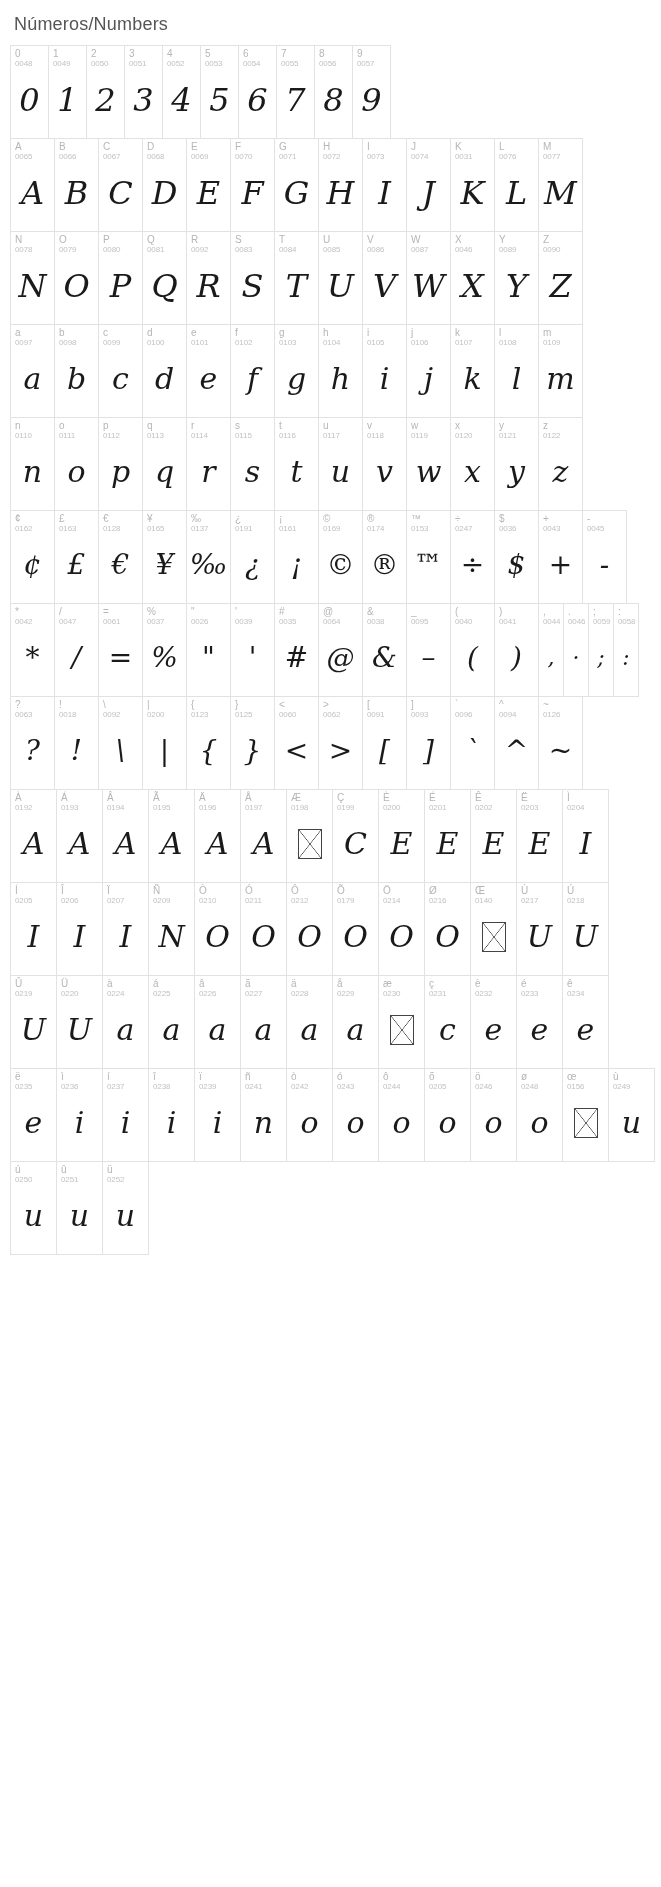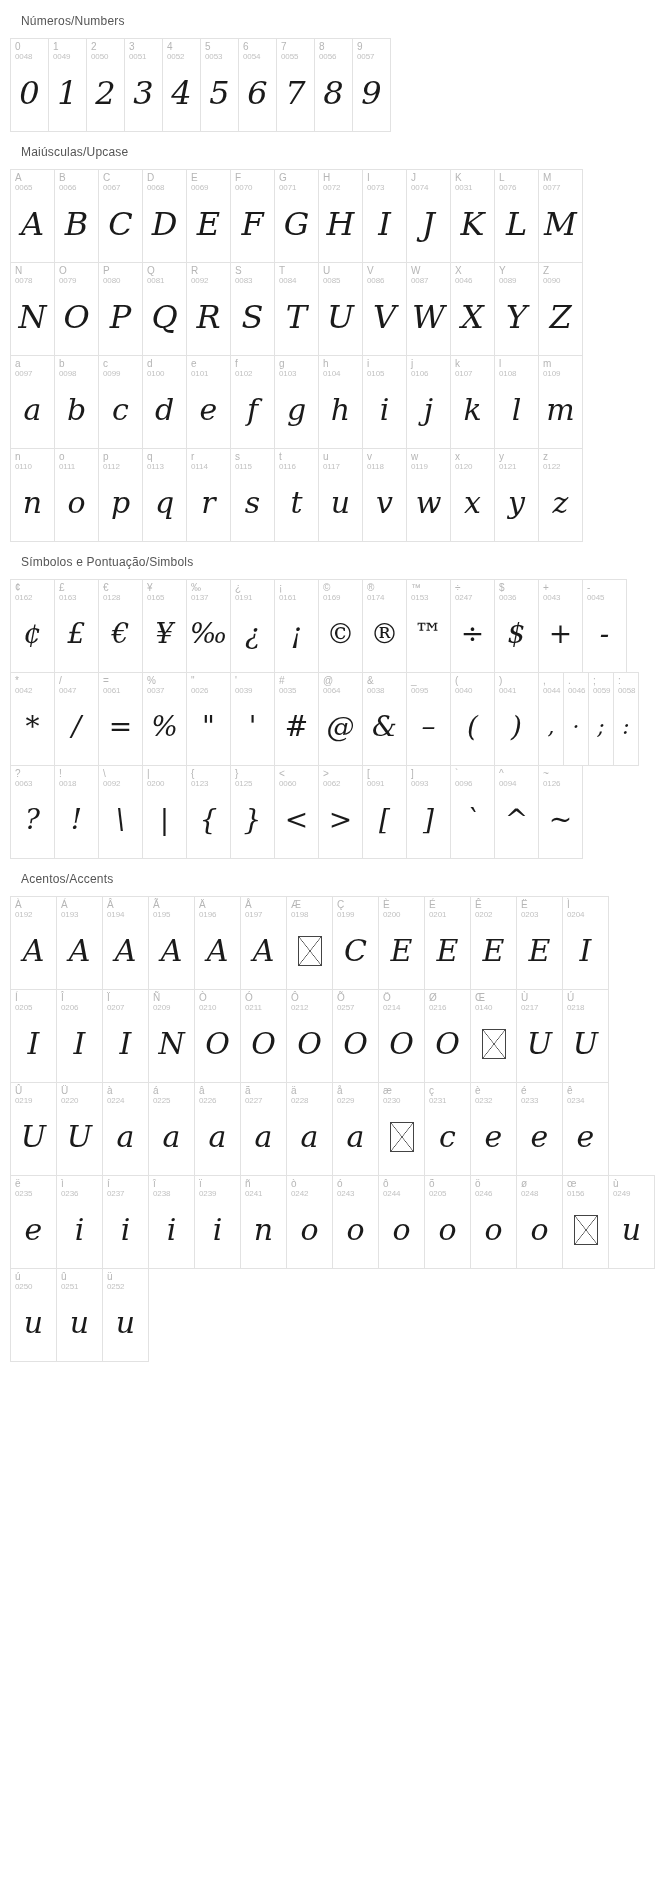--- a/index.html
+++ b/index.html
@@ -11,24 +11,24 @@
     width: 661px;
     font-family: "Liberation Sans", sans-serif;
     color: #333333;
   }
   .page {
     width: 661px;
     box-sizing: border-box;
     padding: 0 10px 20px 10px;
   }
   .section-title {
-    font-size: 12px;
+    font-size: 18px;
     color: #555555;
     font-weight: normal;
-    margin: 14px 0 10px 11px;
+    margin: 14px 0 10px 4px;
     letter-spacing: 0.2px;
   }
   .glyph-rows {
     display: flex;
     flex-direction: column;
   }
   .glyph-row {
     display: flex;
     flex-direction: row;
     border-left: 1px solid #e2e2e2;
@@ -178,21 +178,20 @@
               <div class="meta">
                 <span class="ch">9</span>
                 <span class="code">0057</span>
               </div>
               <div class="big">9</div>
             </div>
           </div>
         </div>
       </section>
       <section class="section sec-upper">
-        <h2 class="section-title">Maiúsculas/Upcase</h2>
         <div class="glyph-rows">
           <div class="glyph-row">
             <div class="cell">
               <div class="meta">
                 <span class="ch">A</span>
                 <span class="code">0065</span>
               </div>
               <div class="big">A</div>
             </div>
             <div class="cell">
@@ -559,21 +558,20 @@
               <div class="meta">
                 <span class="ch">z</span>
                 <span class="code">0122</span>
               </div>
               <div class="big">z</div>
             </div>
           </div>
         </div>
       </section>
       <section class="section sec-symbols">
-        <h2 class="section-title">Símbolos e Pontuação/Simbols</h2>
         <div class="glyph-rows">
           <div class="glyph-row">
             <div class="cell">
               <div class="meta">
                 <span class="ch">¢</span>
                 <span class="code">0162</span>
               </div>
               <div class="big">¢</div>
             </div>
             <div class="cell">
@@ -871,21 +869,20 @@
               <div class="meta">
                 <span class="ch">~</span>
                 <span class="code">0126</span>
               </div>
               <div class="big">~</div>
             </div>
           </div>
         </div>
       </section>
       <section class="section sec-accents">
-        <h2 class="section-title">Acentos/Accents</h2>
         <div class="glyph-rows">
           <div class="glyph-row">
             <div class="cell">
               <div class="meta">
                 <span class="ch">À</span>
                 <span class="code">0192</span>
               </div>
               <div class="big">A</div>
             </div>
             <div class="cell">
@@ -1019,21 +1016,21 @@
             <div class="cell">
               <div class="meta">
                 <span class="ch">Ô</span>
                 <span class="code">0212</span>
               </div>
               <div class="big">O</div>
             </div>
             <div class="cell">
               <div class="meta">
                 <span class="ch">Õ</span>
-                <span class="code">0257</span>
+                <span class="code">0179</span>
               </div>
               <div class="big">O</div>
             </div>
             <div class="cell">
               <div class="meta">
                 <span class="ch">Ö</span>
                 <span class="code">0214</span>
               </div>
               <div class="big">O</div>
             </div>

